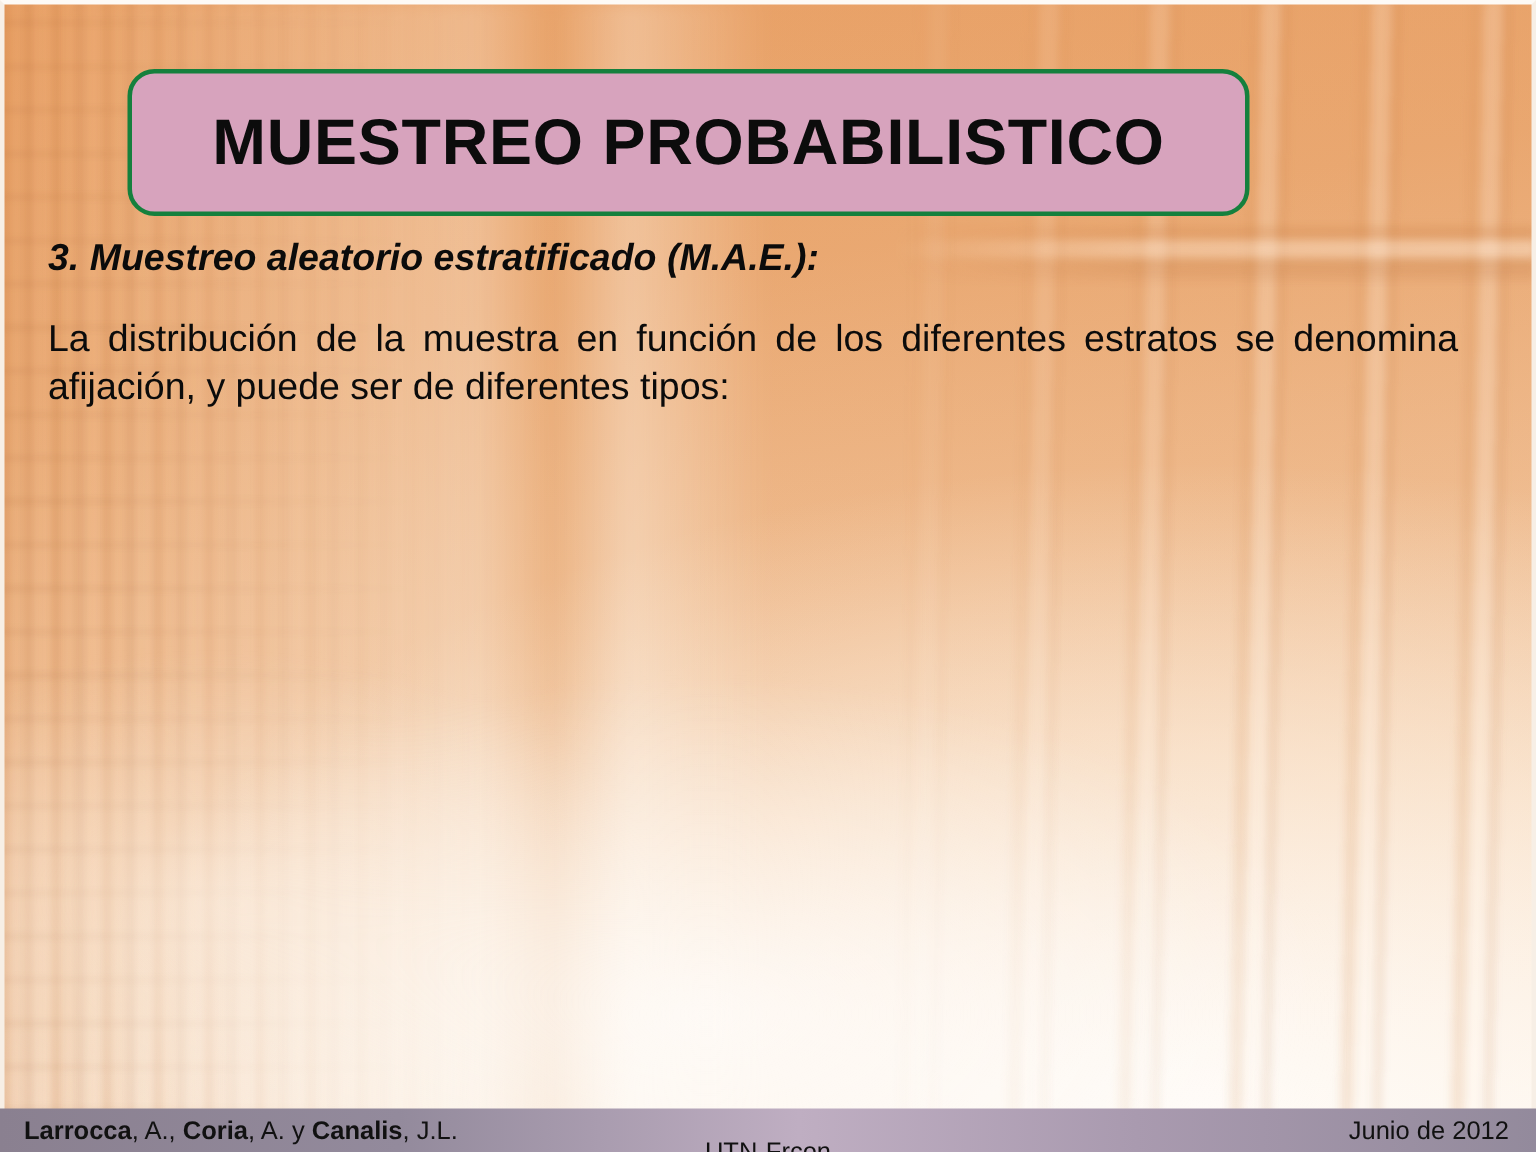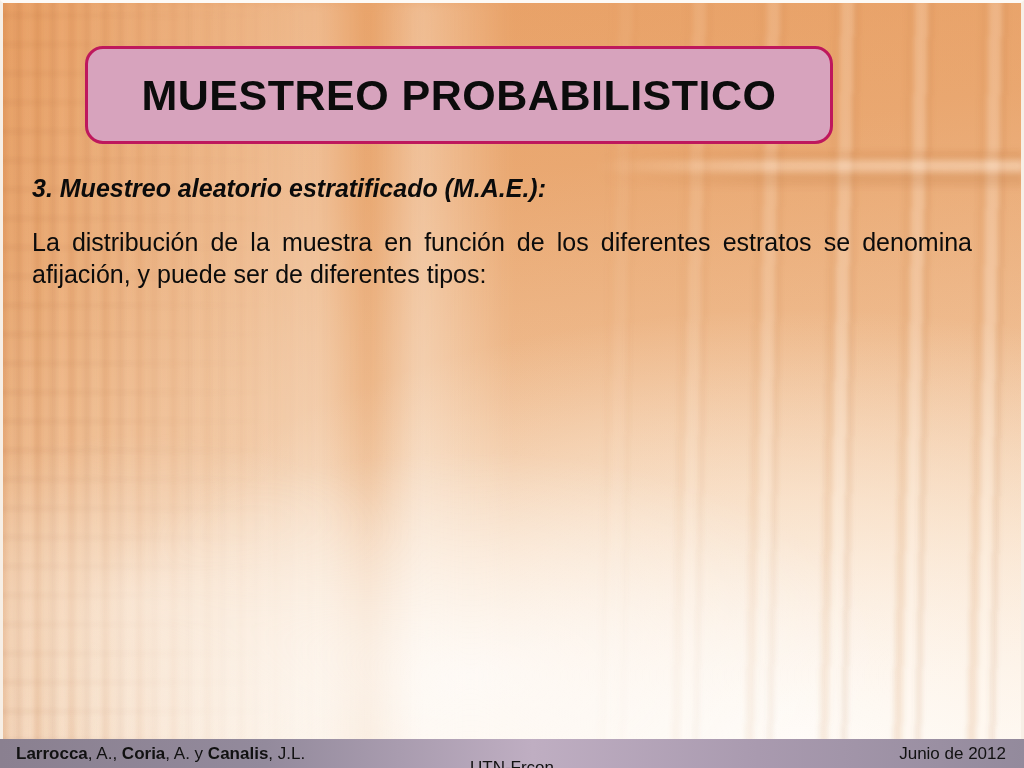--- a/index.html
+++ b/index.html
@@ -128,21 +128,21 @@
 
   
   #title-box {
     position: absolute;
     left: 85px;
     top: 46px;
     width: 748px;
     height: 98px;
     box-sizing: border-box;
     background: #d7a3bd;
-    border: 3px solid #be185d;
+    border: 3px solid #15803d;
     border-radius: 18px;
     display: flex;
     align-items: center;
     justify-content: center;
   }
   #title-text {
     font-family: "Liberation Sans", sans-serif;
     font-weight: bold;
     font-size: 43px;
     letter-spacing: 0.5px;
@@ -157,21 +157,21 @@
     top: 158px;
     width: 940px;
     color: #0b0b0b;
   }
 
   .heading-italic {
     font-weight: bold;
     font-style: italic;
     font-size: 25px;
     line-height: 1.18;
-    margin: 16px 0 22px 0;
+    margin: 0 0 22px 0;
     text-align: left;
   }
 
   .para {
     font-weight: normal;
     font-size: 25px;
     line-height: 1.28;
     margin: 0;
     text-align: justify;
     text-justify: inter-word;

